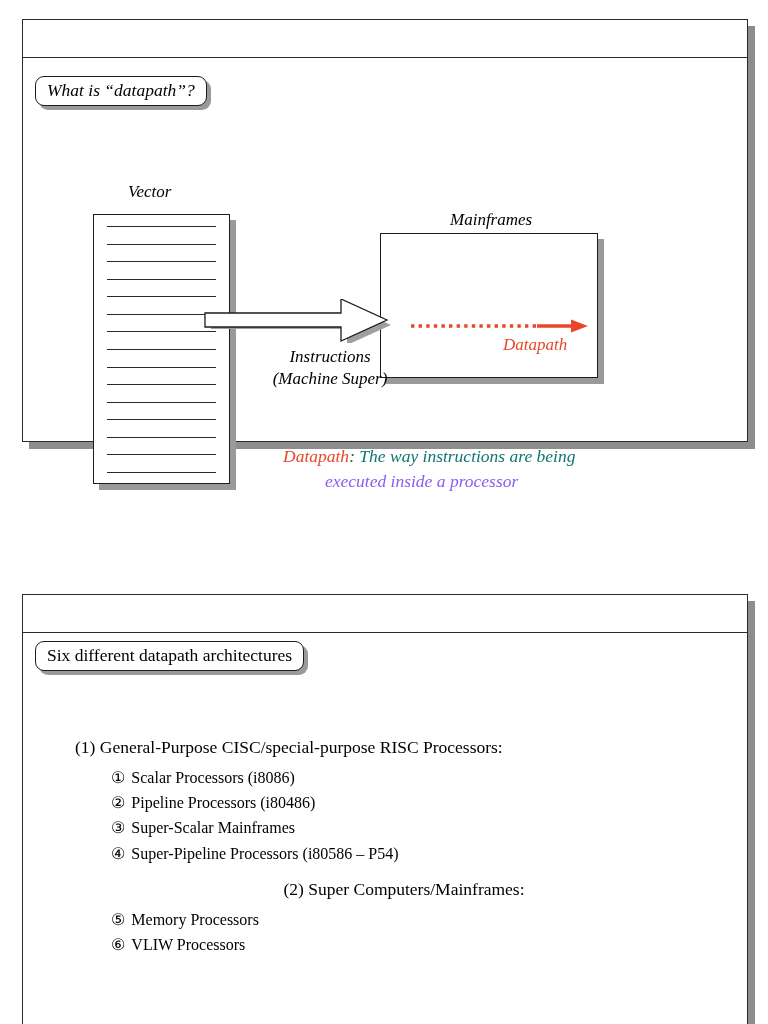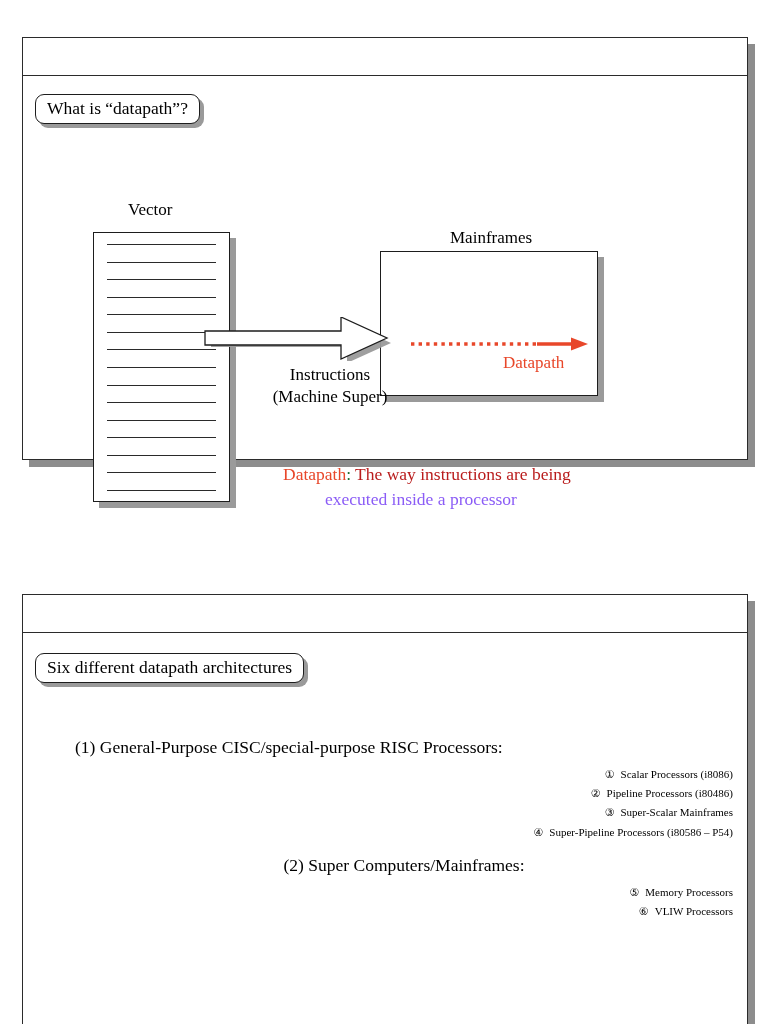--- a/index.html
+++ b/index.html
@@ -19,23 +19,24 @@
   
   .slide {
     position: absolute;
     background: #ffffff;
     border: 1.4px solid #2b2b2b;
     box-sizing: border-box;
     box-shadow: 7px 7px 0 0 #8d8d8d;
   }
   #slide-1 {
     left: 22px;
-    top: 37px;
+    top: 19px;
     width: 726px;
     height: 423px;
+    font-style: italic;
   }
   #slide-2 {
     left: 22px;
     top: 594px;
     width: 726px;
     height: 460px;
   }
   .slide-header-rule {
     position: absolute;
     left: 0;
@@ -52,21 +53,21 @@
     background: #ffffff;
     border: 1.1px solid #1d1d1d;
     border-radius: 9px;
     padding: 3px 11px 5px 11px;
     font-size: 17.5px;
     line-height: 1.15;
     white-space: nowrap;
     box-shadow: 4px 4px 0 0 #9a9a9a;
   }
   #slide1-title { left: 12px; top: 56px; }
-  #slide2-title { left: 12px; top: 58px; }
+  #slide2-title { left: 12px; top: 46px; }
 
   
   .diag { position: absolute; left: 0; top: 0; right: 0; bottom: 0; }
 
   .label-plain {
     position: absolute;
     font-size: 17px;
     white-space: nowrap;
     line-height: 1.15;
   }
@@ -168,26 +169,25 @@
     top: 142px;
     right: 14px;
   }
   .grp {
     font-size: 17.5px;
     line-height: 1.2;
     margin: 0 0 6px 0;
     white-space: nowrap;
   }
   .sub {
-    font-size: 11px;
+    font-size: 16px;
     line-height: 1.2;
     margin: 0 0 6px 0;
     padding-left: 36px;
     white-space: nowrap;
-    text-align: right;
   }
   .grp + .sub { margin-top: 10px; }
   .sub + .grp { margin-top: 16px; text-align: center; }
   .sub .mark { margin-right: 6px; }
 </style>
 </head>
 <body>
 
 <div class="slide" id="slide-1">
 
@@ -235,21 +235,21 @@
     </svg>
 
     <div id="datapath-inner-label" style="color:#E8472A">Datapath</div>
 
     <div id="instructions-label">
       <span>Instructions</span>
       <span>(Machine Super)</span>
     </div>
 
     <div id="caption">
-      <span style="color:#E8472A">Datapath</span><span style="color:#1A6B2A">: </span><span style="color:#b91c1c">The way instructions are being</span>
+      <span style="color:#E8472A">Datapath</span><span style="color:#1A6B2A">: </span><span style="color:#0f766e">The way instructions are being</span>
       <span class="cap-line2" style="color:#8b5cf6">executed inside a processor</span>
     </div>
 
   </div>
 </div>
 
 <div class="slide" id="slide-2">
 
   <div class="slide-header-rule"></div>
 

